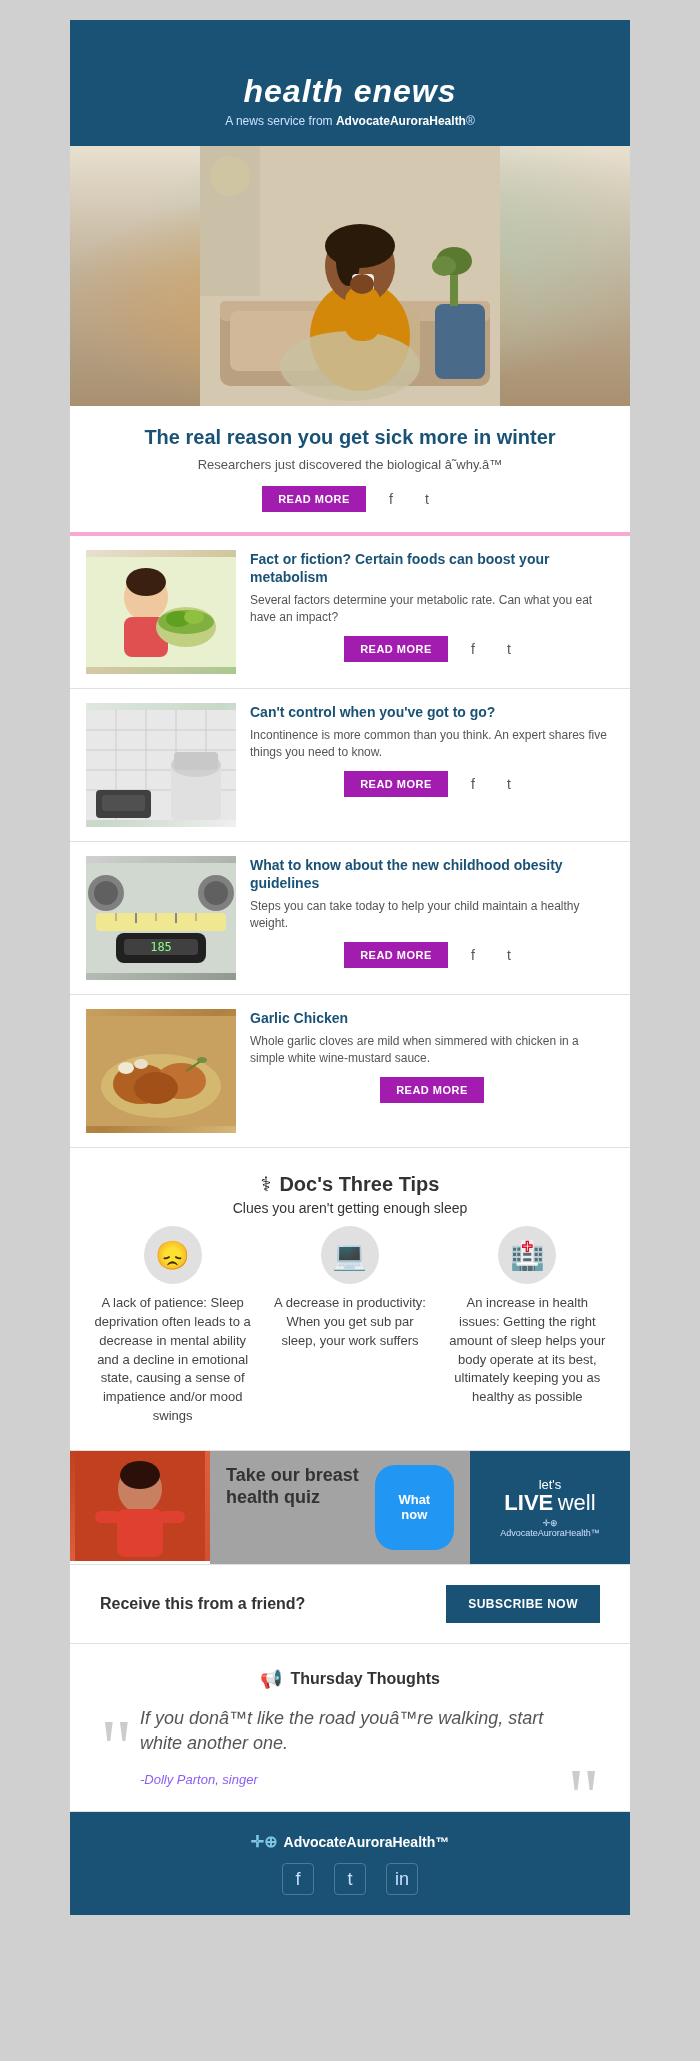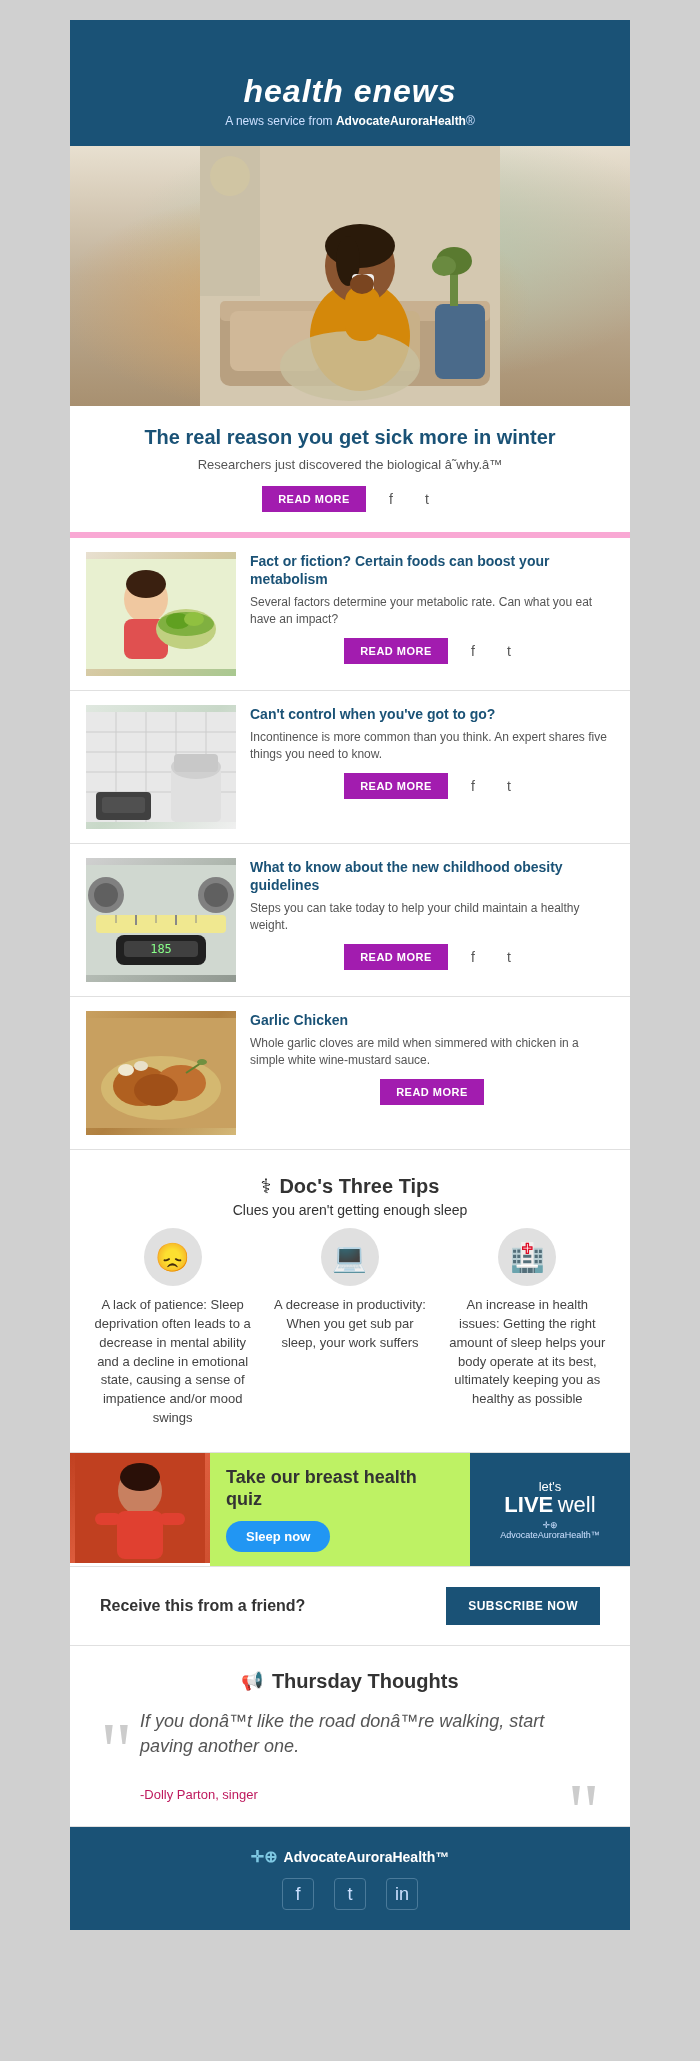--- a/index.html
+++ b/index.html
@@ -59,21 +59,21 @@
         linear-gradient(180deg, #e8e0d0 0%, #c0b098 50%, #a89070 100%);
       display: flex;
       align-items: center;
       justify-content: center;
     }
 
     
     .main-article {
       padding: 20px 30px;
       text-align: center;
-      border-bottom: 6px solid #f9a8d4;
+      border-bottom: 4px solid #f9a8d4;
     }
     .main-article-title {
       font-size: 20px;
       font-weight: bold;
       color: #1a5276;
       margin-bottom: 8px;
     }
     .main-article-desc {
       font-size: 13px;
       color: #555;
@@ -245,25 +245,24 @@
       min-width: 140px;
       height: 110px;
       background: linear-gradient(135deg, #c04020 0%, #e06040 50%, #d05030 100%);
       display: flex;
       align-items: center;
       justify-content: center;
       font-size: 40px;
     }
     .quiz-banner-middle {
       flex: 1;
-      background: #bef264;
+      background: #a3a3a3;
       padding: 14px 16px;
       display: flex;
-      flex-direction: column;
-      justify-content: center;
+      flex-direction: row;
     }
     .quiz-title {
       font-size: 18px;
       font-weight: bold;
       color: #333;
       line-height: 1.2;
       margin-bottom: 10px;
     }
     .quiz-btn {
       background-color: #2196F3;
@@ -342,21 +341,21 @@
       display: flex;
       align-items: center;
       justify-content: center;
       gap: 8px;
       margin-bottom: 16px;
     }
     .thursday-icon {
       font-size: 18px;
     }
     .thursday-title {
-      font-size: 20px;
+      font-size: 16px;
       font-weight: bold;
       color: #333;
     }
     .quote-block {
       position: relative;
       padding: 0 30px;
     }
     .quote-open {
       font-size: 80px;
       color: #cccccc;
@@ -378,23 +377,24 @@
     .quote-text {
       font-size: 18px;
       font-style: italic;
       color: #555;
       line-height: 1.4;
       text-align: left;
       padding-left: 10px;
     }
     .quote-author {
       font-size: 13px;
-      color: #be185d;
-      margin-top: 28px;
+      color: #8b5cf6;
+      margin-top: 16px;
       padding-left: 10px;
+      font-style: italic;
     }
 
     
     .footer {
       background-color: #1a5276;
       padding: 20px;
       text-align: center;
     }
     .footer-brand {
       color: #ffffff;
@@ -656,21 +656,21 @@
         <ellipse cx="65" cy="38" rx="22" ry="24" fill="#c88060"></ellipse>
         <ellipse cx="65" cy="24" rx="20" ry="14" fill="#2a1008"></ellipse>
         <rect x="42" y="58" width="46" height="48" rx="8" fill="#e04030"></rect>
 
         <rect x="20" y="60" width="26" height="12" rx="6" fill="#e04030"></rect>
         <rect x="84" y="60" width="26" height="12" rx="6" fill="#e04030"></rect>
       </svg>
     </div>
     <div class="quiz-banner-middle">
       <div class="quiz-title">Take our breast health quiz</div>
-      <button class="quiz-btn">Sleep now</button>
+      <button class="quiz-btn">What now</button>
     </div>
     <div class="quiz-banner-right">
       <div class="live-well-text">
         <div class="live-well-lets">let's</div>
         <div style="line-height:1;">
           <span class="live-well-live">LIVE</span>
           <span class="live-well-well">well</span>
         </div>
         <div class="live-well-brand">✛⊕ AdvocateAuroraHealth™</div>
       </div>
@@ -682,21 +682,21 @@
     <button class="subscribe-btn">SUBSCRIBE NOW</button>
   </div>
 
   <div class="thursday-thoughts">
     <div class="thursday-header">
       <span class="thursday-icon">📢</span>
       <span class="thursday-title">Thursday Thoughts</span>
     </div>
     <div class="quote-block">
       <span class="quote-open">"</span>
-      <div class="quote-text">If you donâ™t like the road donâ™re walking, start paving another one.</div>
+      <div class="quote-text">If you donâ™t like the road youâ™re walking, start white another one.</div>
       <div class="quote-author">-Dolly Parton, singer</div>
       <span class="quote-close">"</span>
     </div>
   </div>
 
   <div class="footer">
     <div class="footer-brand">
       <span class="footer-cross">✛⊕</span>
       <span>AdvocateAuroraHealth™</span>
     </div>

